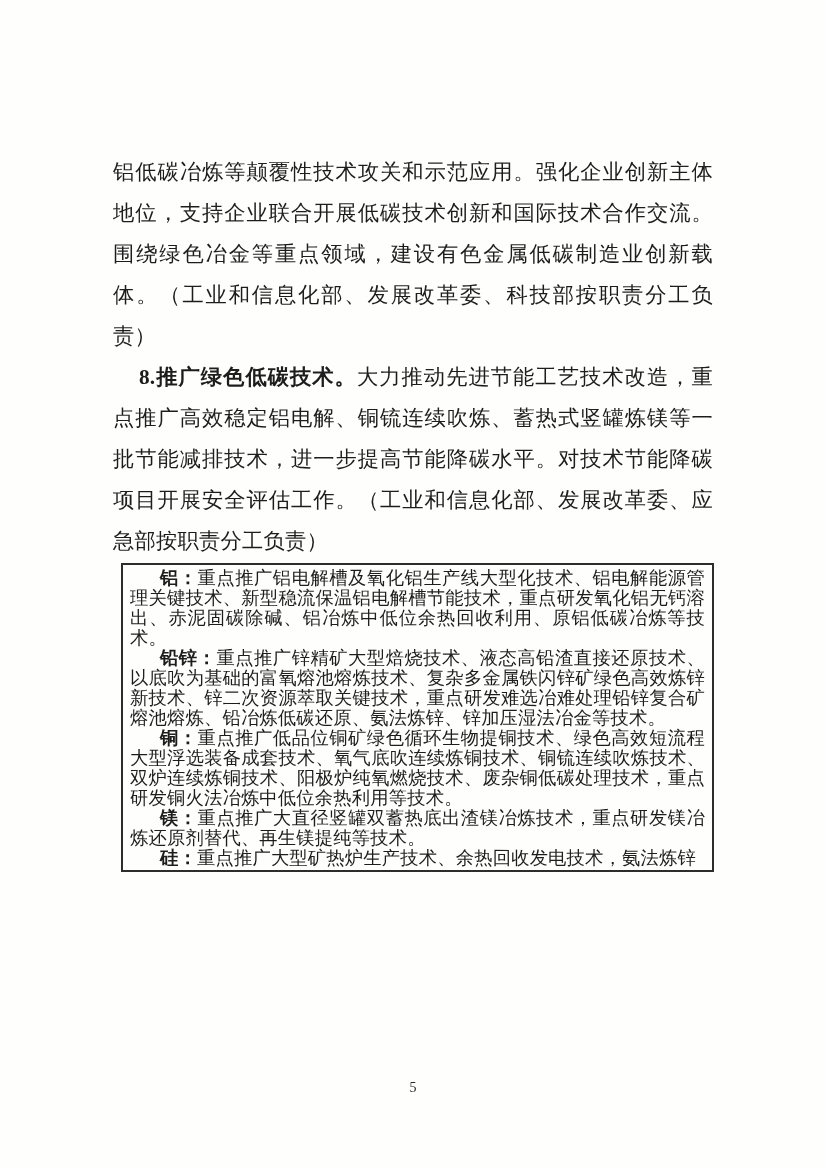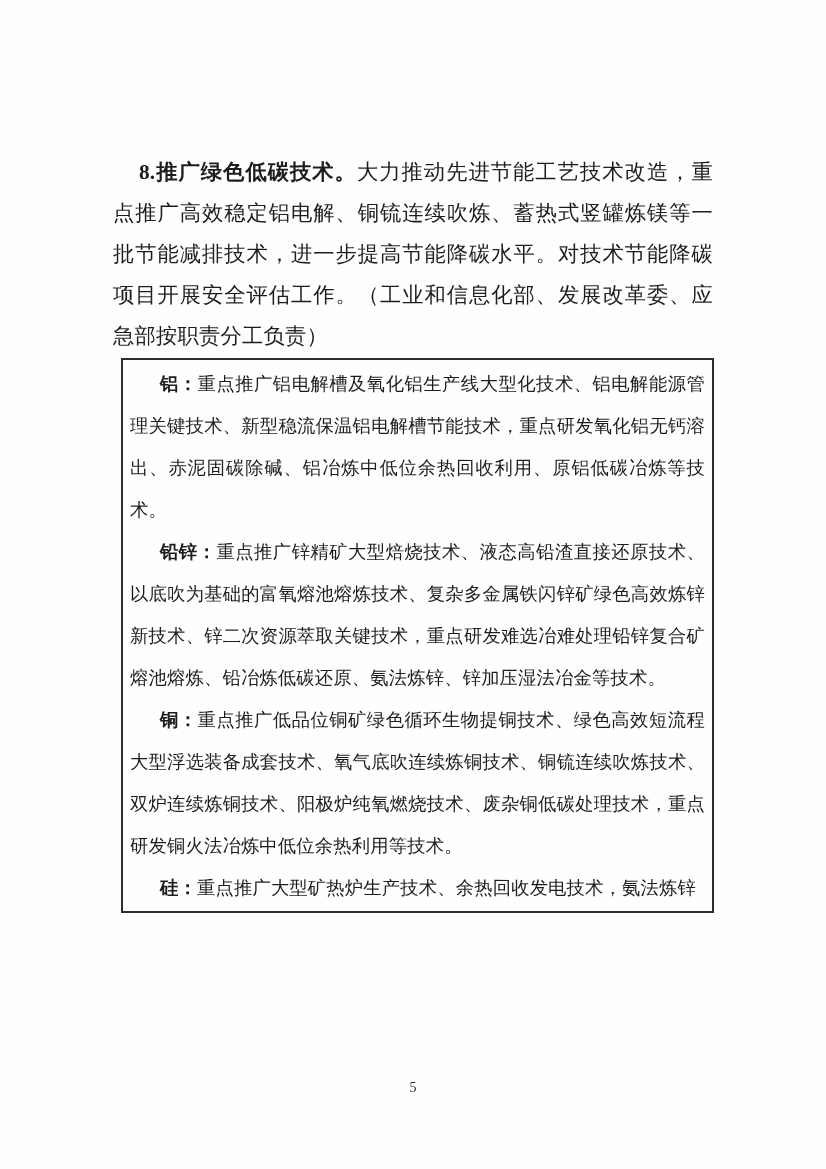--- a/index.html
+++ b/index.html
@@ -49,21 +49,21 @@
     line-height: 31px;
     height: 31px;
     border-bottom: 2px solid #2d2d2d;
   }
   .box-body {
     padding: 3px 7px 2px 7px;
   }
   .box-item {
     margin: 0;
     font-size: 18.3px;
-    line-height: 42px;
+    line-height: 20px;
     text-align: justify;
     text-indent: 30px;
     letter-spacing: 0.2px;
   }
   .box-item b {
     font-weight: bold;
   }
   .page-number {
     position: absolute;
     left: 0;
@@ -73,32 +73,34 @@
     font-size: 14px;
     color: #2a2a2a;
   }
 </style>
 </head>
 <body>
 
 <div class="page">
   <div class="content">
 
+    <p class="body-para">铝低碳冶炼等颠覆性技术攻关和示范应用。强化企业创新主体地位，支持企业联合开展低碳技术创新和国际技术合作交流。围绕绿色冶金等重点领域，建设有色金属低碳制造业创新载体。（工业和信息化部、发展改革委、科技部按职责分工负责）</p>
 
     <p class="body-para indent"><b class="lead">8.推广绿色低碳技术。</b><span>大力推动先进节能工艺技术改造，重点推广高效稳定铝电解、铜锍连续吹炼、蓄热式竖罐炼镁等一批节能减排技术，进一步提高节能降碳水平。对技术节能降碳项目开展安全评估工作。（工业和信息化部、发展改革委、应急部按职责分工负责）</span></p>
 
     <div class="callout-box">
       <div class="box-body">
 
         <p class="box-item"><b>铝：</b><span>重点推广铝电解槽及氧化铝生产线大型化技术、铝电解能源管理关键技术、新型稳流保温铝电解槽节能技术，重点研发氧化铝无钙溶出、赤泥固碳除碱、铝冶炼中低位余热回收利用、原铝低碳冶炼等技术。</span></p>
 
         <p class="box-item"><b>铅锌：</b><span>重点推广锌精矿大型焙烧技术、液态高铅渣直接还原技术、以底吹为基础的富氧熔池熔炼技术、复杂多金属铁闪锌矿绿色高效炼锌新技术、锌二次资源萃取关键技术，重点研发难选冶难处理铅锌复合矿熔池熔炼、铅冶炼低碳还原、氨法炼锌、锌加压湿法冶金等技术。</span></p>
 
         <p class="box-item"><b>铜：</b><span>重点推广低品位铜矿绿色循环生物提铜技术、绿色高效短流程大型浮选装备成套技术、氧气底吹连续炼铜技术、铜锍连续吹炼技术、双炉连续炼铜技术、阳极炉纯氧燃烧技术、废杂铜低碳处理技术，重点研发铜火法冶炼中低位余热利用等技术。</span></p>
 
+        <p class="box-item"><b>镁：</b><span>重点推广大直径竖罐双蓄热底出渣镁冶炼技术，重点研发镁冶炼还原剂替代、再生镁提纯等技术。</span></p>
 
         <p class="box-item"><b>硅：</b><span>重点推广大型矿热炉生产技术、余热回收发电技术，氨法炼锌</span></p>
 
       </div>
     </div>
   </div>
 
   <div class="page-number">5</div>
 </div>
 

